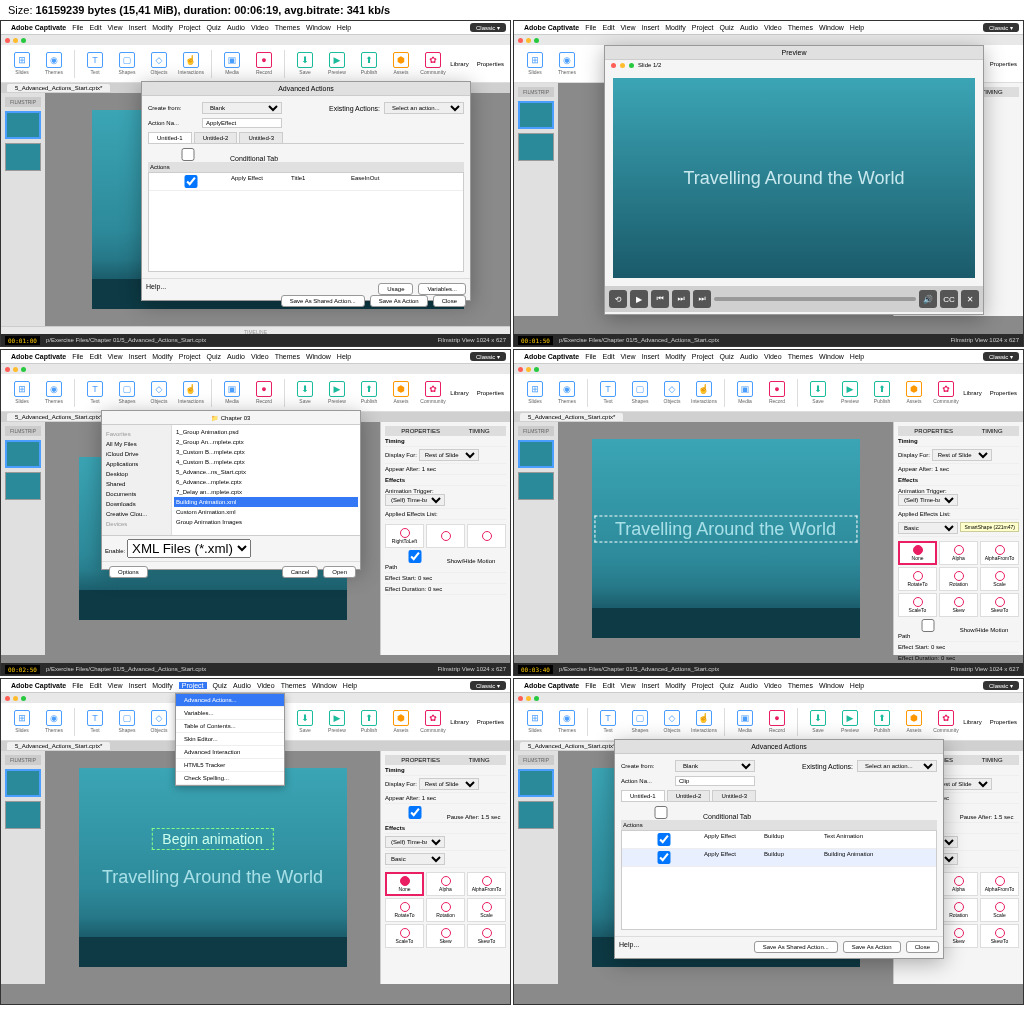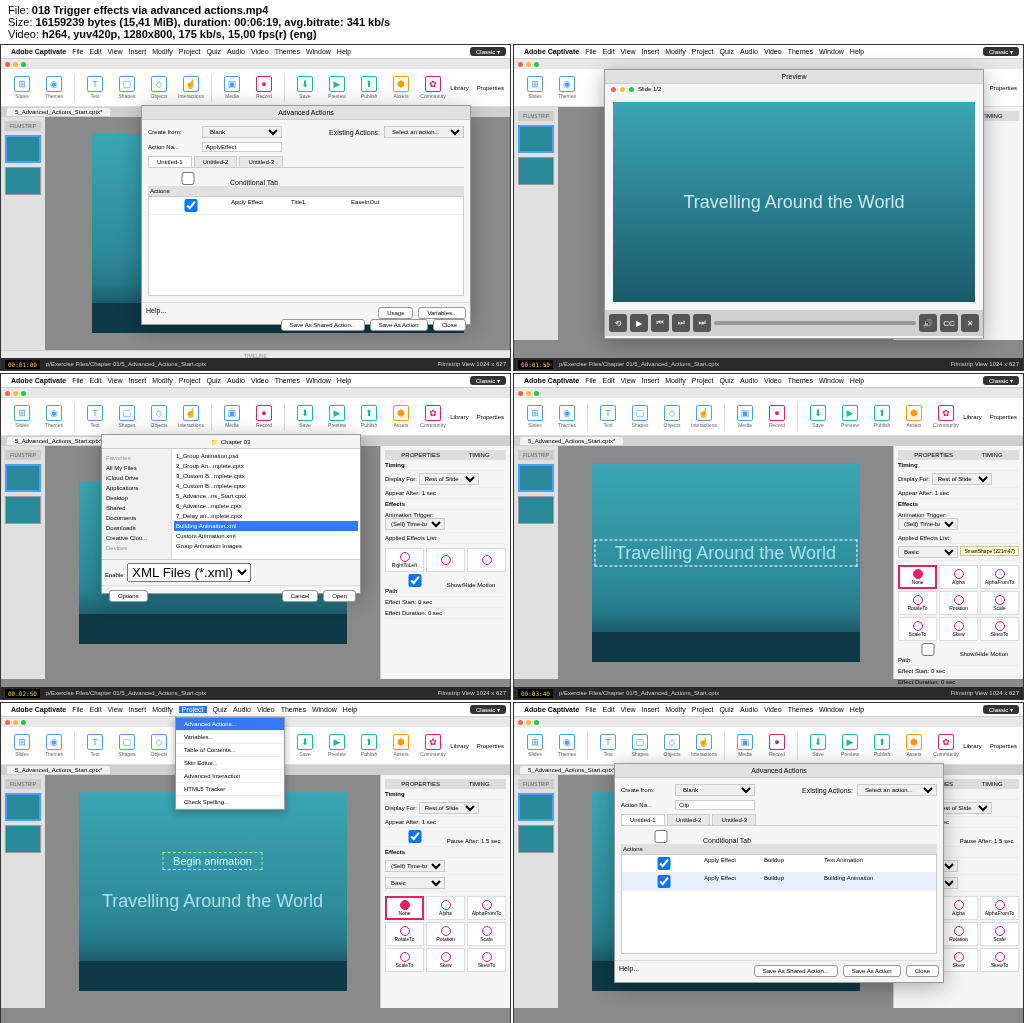--- a/index.html
+++ b/index.html
@@ -74,23 +74,21 @@
 .file-dlg .fd-list .fd-item.sel{background:#3478f6;color:#fff}
 .file-dlg .fd-body{display:flex;height:110px}
 .menu-drop{position:absolute;top:14px;left:174px;width:110px;background:#fff;border:1px solid #999;box-shadow:0 2px 8px rgba(0,0,0,.3);font-size:6px;z-index:100}
 .menu-drop div{padding:3px 8px;border-bottom:1px solid #eee}
 .menu-drop div.hl{background:#3478f6;color:#fff}
 </style>
 </head>
 <body>
 
 <div class="header">
-  <div><span>File:</span> <b>018 Trigger effects via advanced actions.mp4</b></div>
   <div><span>Size:</span> <b>16159239 bytes (15,41 MiB), duration: 00:06:19, avg.bitrate: 341 kb/s</b></div>
-  <div><span>Video:</span> <b>h264, yuv420p, 1280x800, 175 kb/s, 15,00 fps(r) (eng)</b></div>
 </div>
 
 <div class="grid">
 
 <div class="thumb">
   <div class="menubar">
     <span class="apple"></span>
     <span class="app">Adobe Captivate</span>
     <span>File</span>
     <span>Edit</span>
@@ -738,21 +736,21 @@
         <span class="tab">5_Advanced_Actions_Start.cptx*</span>
       </div>
   <div class="workspace">
     <div class="filmstrip">
           <div class="fs-hdr">FILMSTRIP</div>
           <div class="fs-thumb sel"></div>
           <div class="fs-thumb"></div>
         </div>
     <div class="canvas">
           <div class="slide">
-      <div style="position:absolute;top:30%;left:50%;transform:translateX(-50%);border:1px dashed #8f8;padding:2px 10px;color:#cfe;font-size:11px">Begin animation</div>
+      <div style="position:absolute;top:30%;left:50%;transform:translateX(-50%);border:1px dashed #8f8;padding:2px 10px;color:#cfe;font-size:14px">Begin animation</div>
       <div class="title" style="top:55%">Travelling Around the World</div>
             <div class="skyline"></div>
           </div>
         </div>
     <div class="panel">
       <div class="p-hdr">
             <span>PROPERTIES</span>
             <span>TIMING</span>
           </div>
       <div class="row"><b>Timing</b></div>

